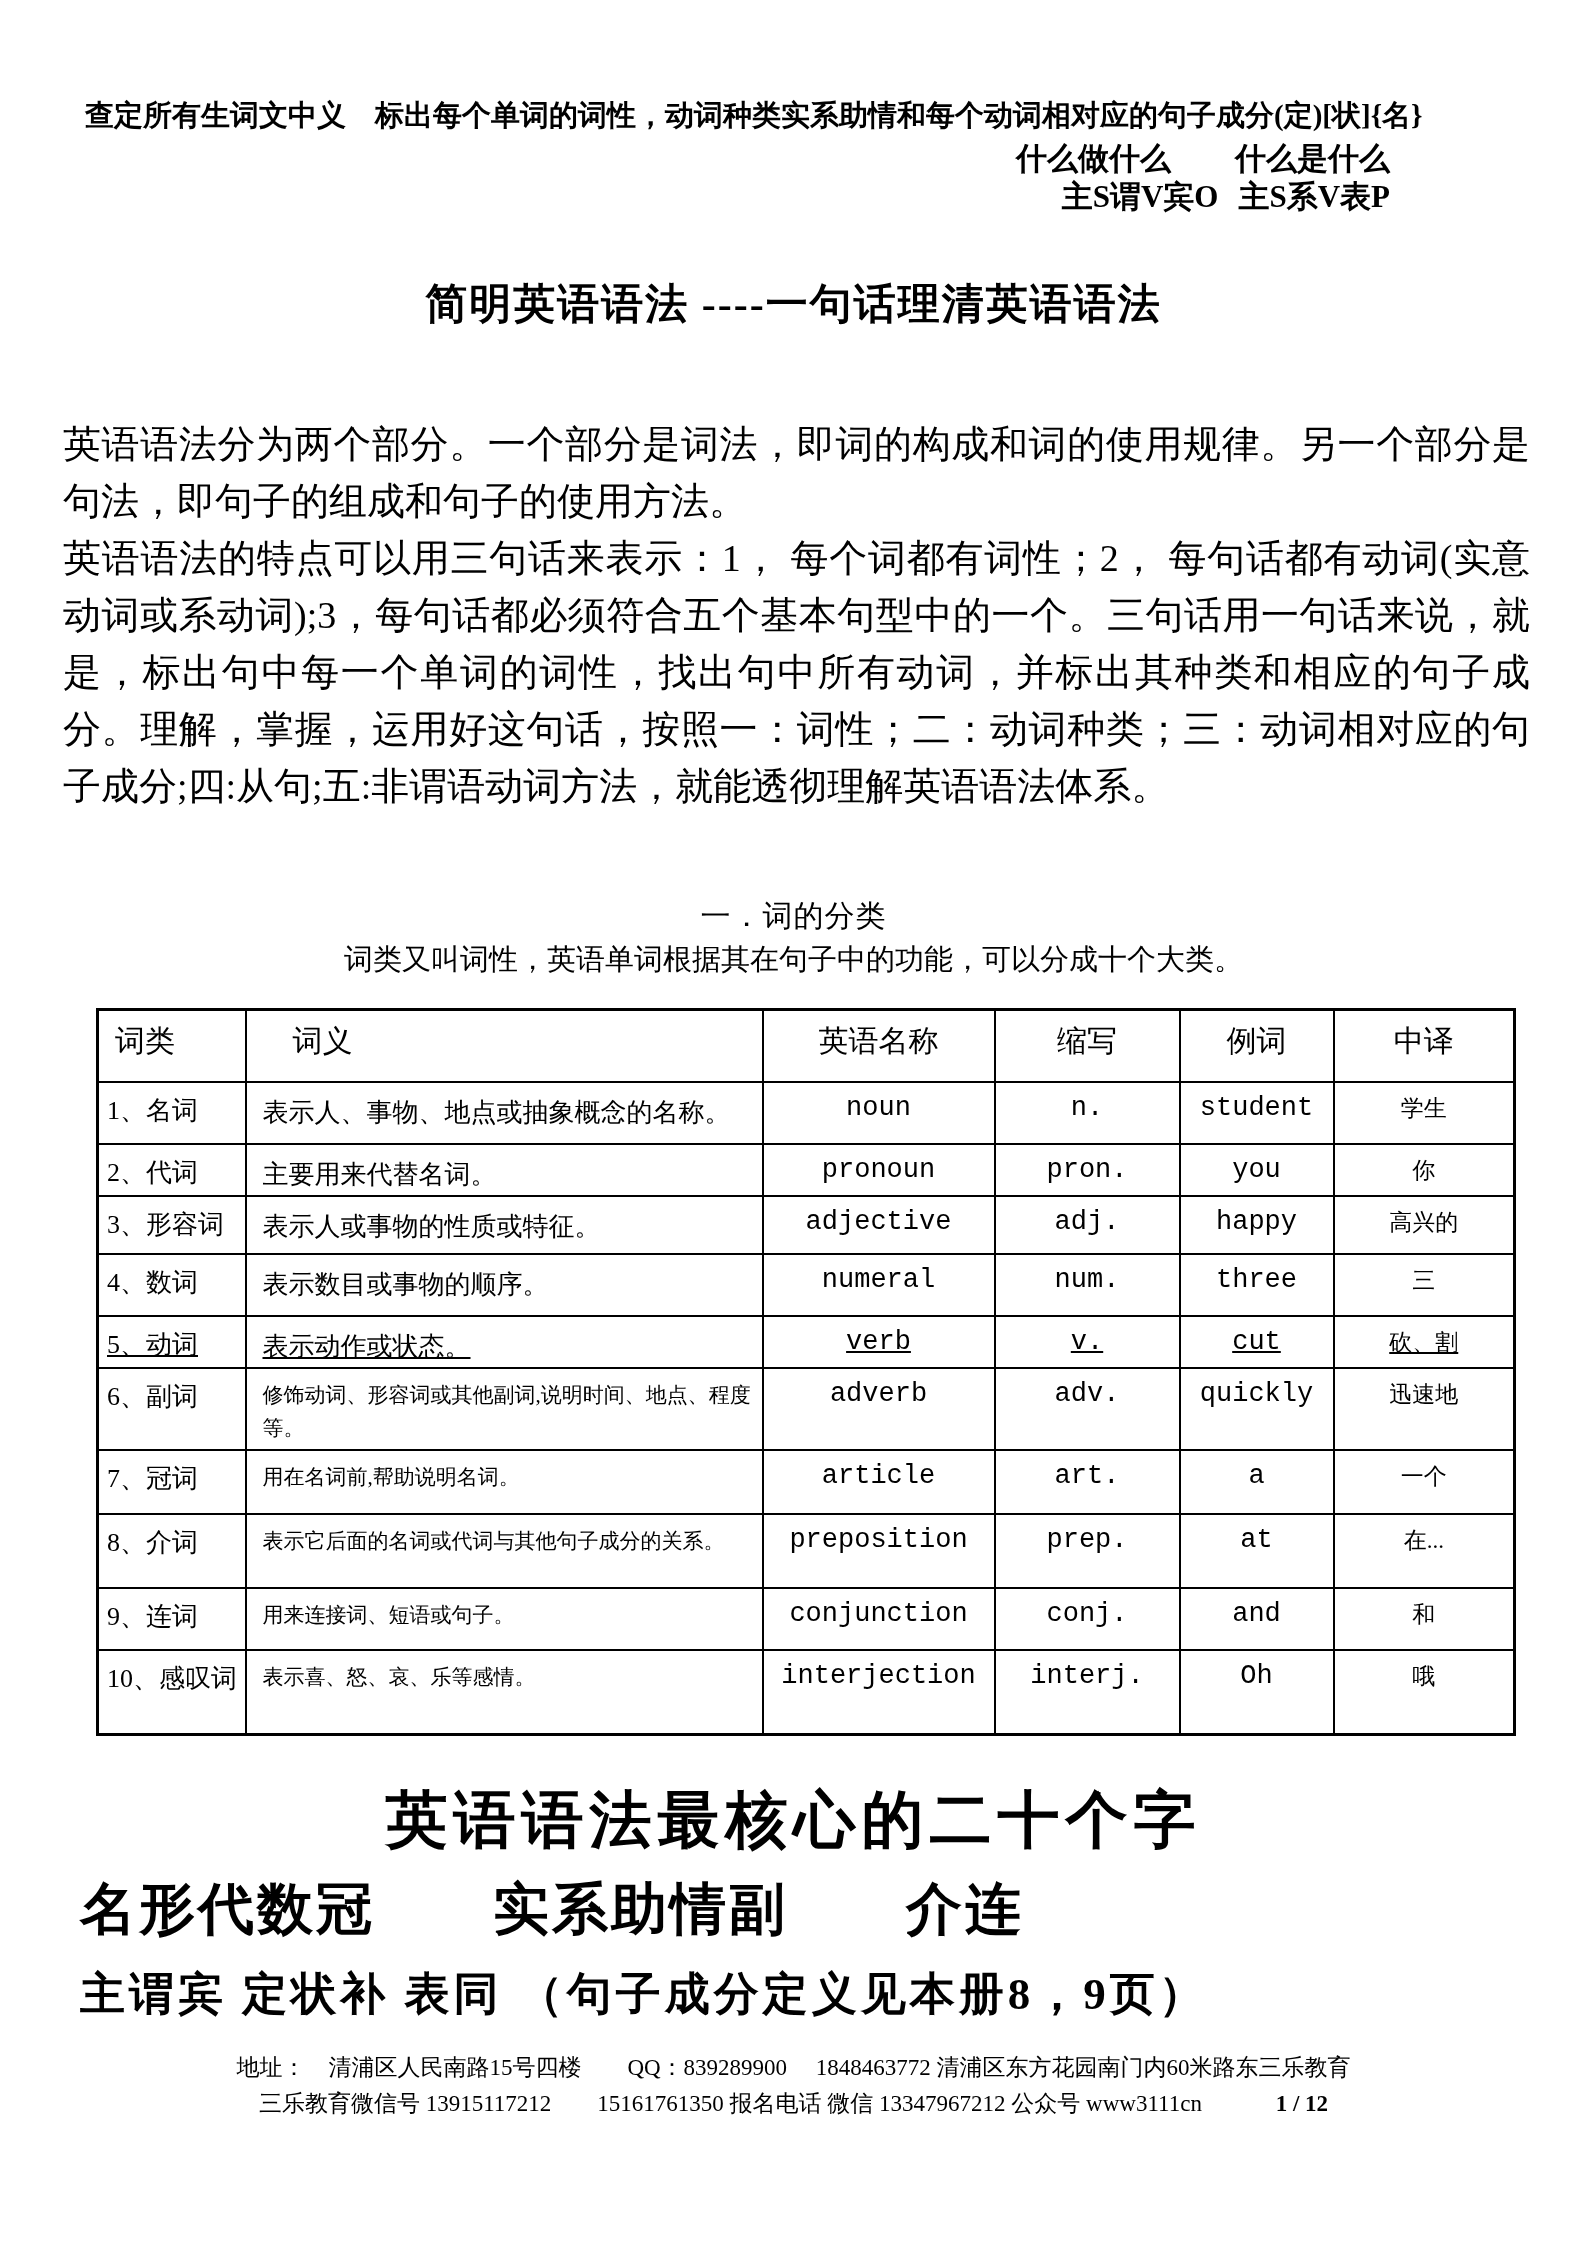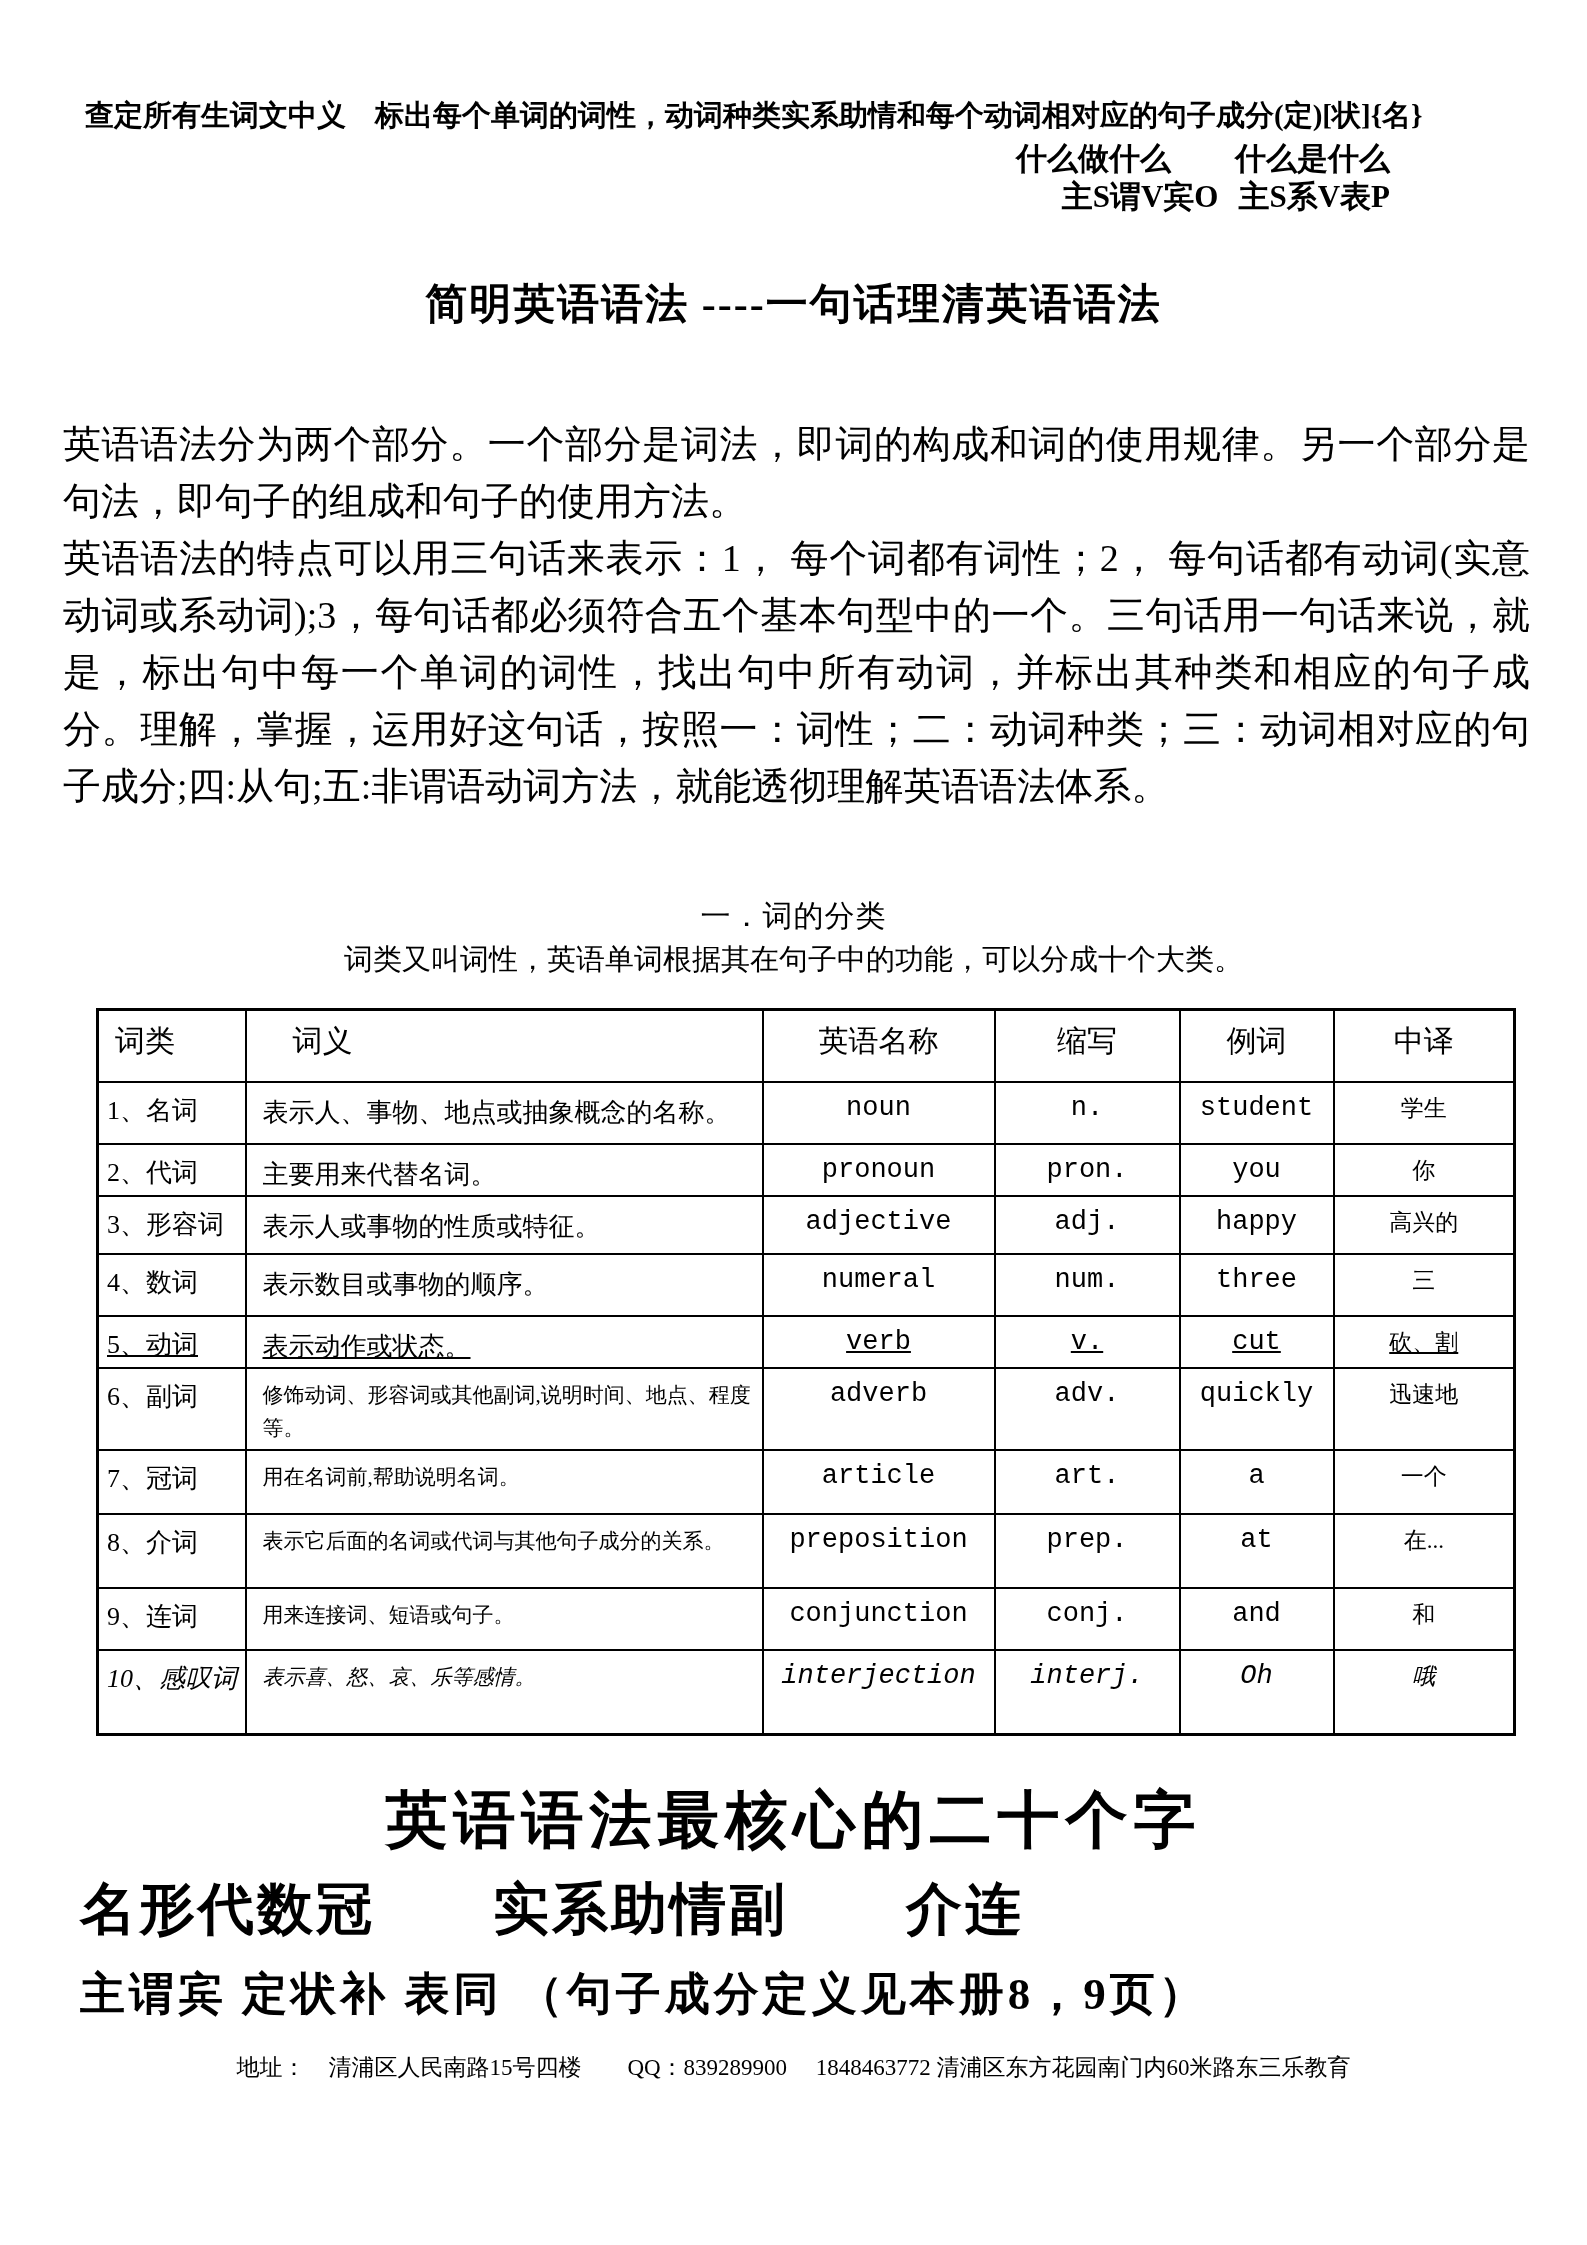--- a/index.html
+++ b/index.html
@@ -67,21 +67,21 @@
   td.c0{font-size:26px;padding-left:8px;white-space:nowrap;}
   td.c1{font-size:26px;padding-left:16px;line-height:1.55;}
   td.en{
     font-family:"Liberation Mono","DejaVu Sans Mono",monospace;
     font-size:27px;text-align:center;margin-left:12px;
   }
   td.c5{font-size:23px;text-align:center;}
   tr.r0{height:62px;} tr.r1{height:46px;} tr.r2{height:58px;}
   tr.r3{height:62px;} tr.r4{height:48px;text-decoration:underline;} tr.r5{height:82px;}
   tr.r6{height:64px;} tr.r7{height:74px;} tr.r8{height:62px;}
-  tr.r9{height:84px;font-style:italic;}
+  tr.r9{height:84px;}
   tr.r5 td.c1,tr.r6 td.c1,tr.r7 td.c1,tr.r8 td.c1,tr.r9 td.c1{font-size:21px;}
   
   .core-title{
     position:absolute;left:0;top:1778px;width:100%;
     text-align:center;font-size:62px;font-weight:bold;
     letter-spacing:6px;white-space:nowrap;
   }
   .core-l1{
     position:absolute;left:80px;top:1872px;
     font-size:56px;font-weight:bold;letter-spacing:3px;white-space:nowrap;
@@ -229,14 +229,18 @@
         <td class="c5">哦</td>
       </tr>
     </tbody>
   </table>
 
   <div class="core-title">英语语法最核心的二十个字</div>
   <div class="core-l1">名形代数冠　　实系助情副　　介连</div>
   <div class="core-l2">主谓宾 定状补 表同 （句子成分定义见本册8，9页）</div>
 
   <div class="f1">地址：　清浦区人民南路15号四楼　　QQ：839289900　 1848463772 清浦区东方花园南门内60米路东三乐教育</div>
+  <div class="f2">
+    <span>三乐教育微信号 13915117212　　15161761350 报名电话 微信 13347967212 公众号 www3111cn</span>
+    <span class="pageno">1 / 12</span>
+  </div>
 
 </div>
 
 </body></html>

